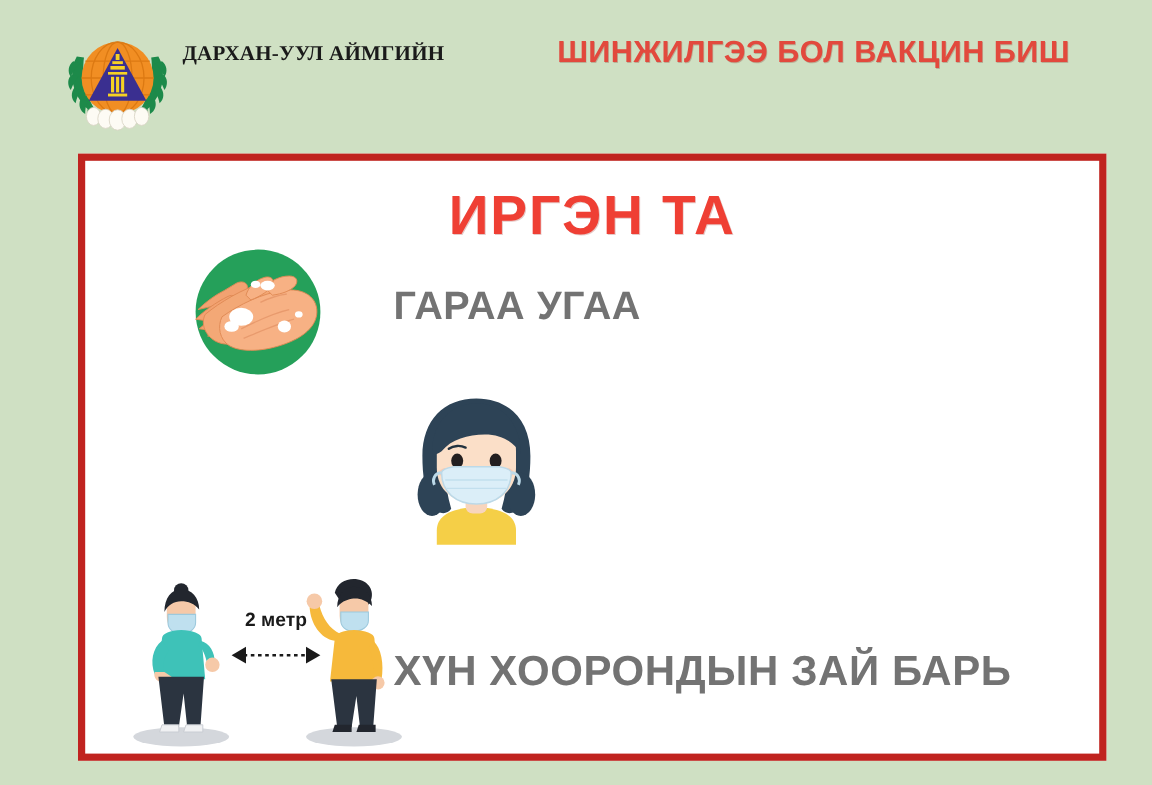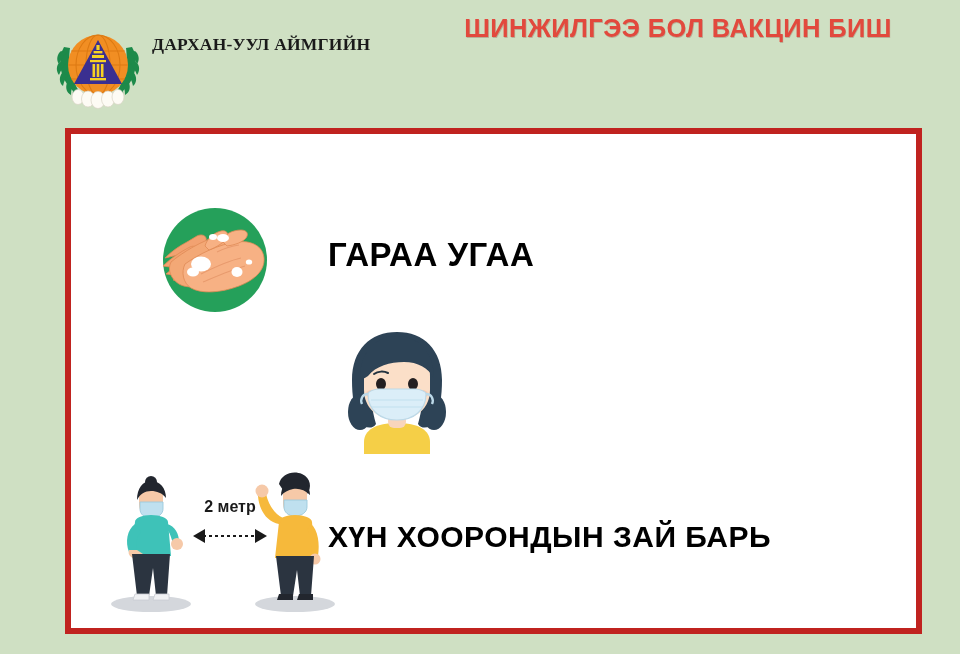--- a/index.html
+++ b/index.html
@@ -40,21 +40,21 @@
     font-size: 17.5px;
     line-height: 1.28;
     letter-spacing: 0.2px;
     color: #1a1a1a;
   }
   .org-name span { display: block; white-space: nowrap; }
 
   .headline {
     position: absolute;
     left: 418px;
-    top: 10px;
+    top: 26px;
     width: 520px;
     text-align: center;
     color: #e2493d;
     font-weight: bold;
     font-size: 25.5px;
     line-height: 1.43;
     letter-spacing: 0.4px;
     text-shadow: 0.6px 0.6px 0 rgba(120,30,20,0.25);
   }
   .headline span { display: block; white-space: nowrap; }
@@ -86,21 +86,21 @@
     font-size: 46px;
     letter-spacing: 1.5px;
     text-shadow: 0.8px 0.8px 0 rgba(150,40,30,0.25);
   }
 
   
   .row { position: absolute; }
   .row-label {
     position: absolute;
     font-weight: bold;
-    color: #000000;
+    color: #737373;
     white-space: nowrap;
     letter-spacing: 0.5px;
   }
 
   
   .row-wash { left: 0; top: 72px; width: 100%; height: 110px; }
   .wash-icon {
     position: absolute;
     left: 90px; top: 0px;
     width: 108px; height: 108px;
@@ -113,24 +113,24 @@
     position: absolute;
     left: 263px; top: 0px;
     width: 126px; height: 130px;
   }
   .label-mask { left: 447px; top: 46px; font-size: 33px; }
 
   
   .row-dist { left: 0; top: 330px; width: 100%; height: 160px; }
   .dist-icon {
     position: absolute;
-    left: 28px; top: 0px;
+    left: 28px; top: 10px;
     width: 262px; height: 155px;
   }
-  .label-dist { left: 257px; top: 56px; font-size: 30px; }
+  .label-dist { left: 257px; top: 76px; font-size: 35px; }
 
   svg { display: block; overflow: visible; }
 </style>
 </head>
 <body>
 
 <div id="poster">
 
   <div class="header">
 
@@ -192,20 +192,21 @@
     </div>
 
     <div class="headline">
       <span>ШИНЖИЛГЭЭ БОЛ ВАКЦИН БИШ</span>
     </div>
   </div>
 
   <div class="card">
     <div class="card-inner">
 
+      <div class="card-title">ИРГЭН ТА</div>
 
       <div class="row row-wash">
         <div class="wash-icon">
           <svg width="108" height="108" viewBox="0 0 108 108">
             <circle cx="54" cy="54" r="52" fill="#25a05a"></circle>
 
             <g fill="#f2a271" stroke="#e08a55" stroke-width="0.8">
               <path d="M4 52 C10 46 18 40 26 36 L36 30 C40 28 44 29 45 32 C46 35 43 38 39 40 L30 46 Z"></path>
               <path d="M2 60 C9 53 19 46 29 41 C33 39 37 41 37 44 C37 47 34 49 30 52 L16 62 Z"></path>
               <path d="M5 68 C13 61 24 54 34 49 C38 47 42 49 42 52 C42 55 39 57 35 60 L20 70 Z"></path>

